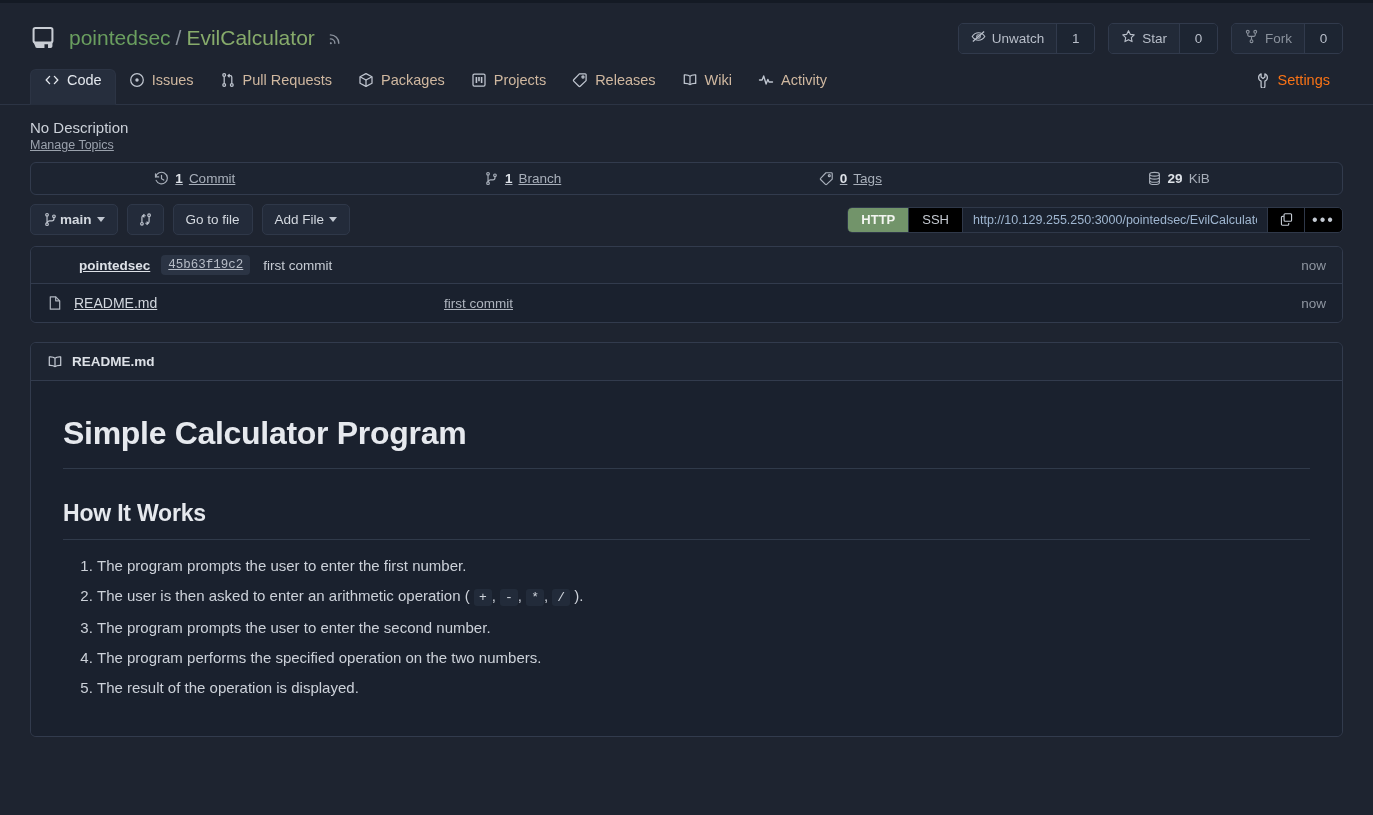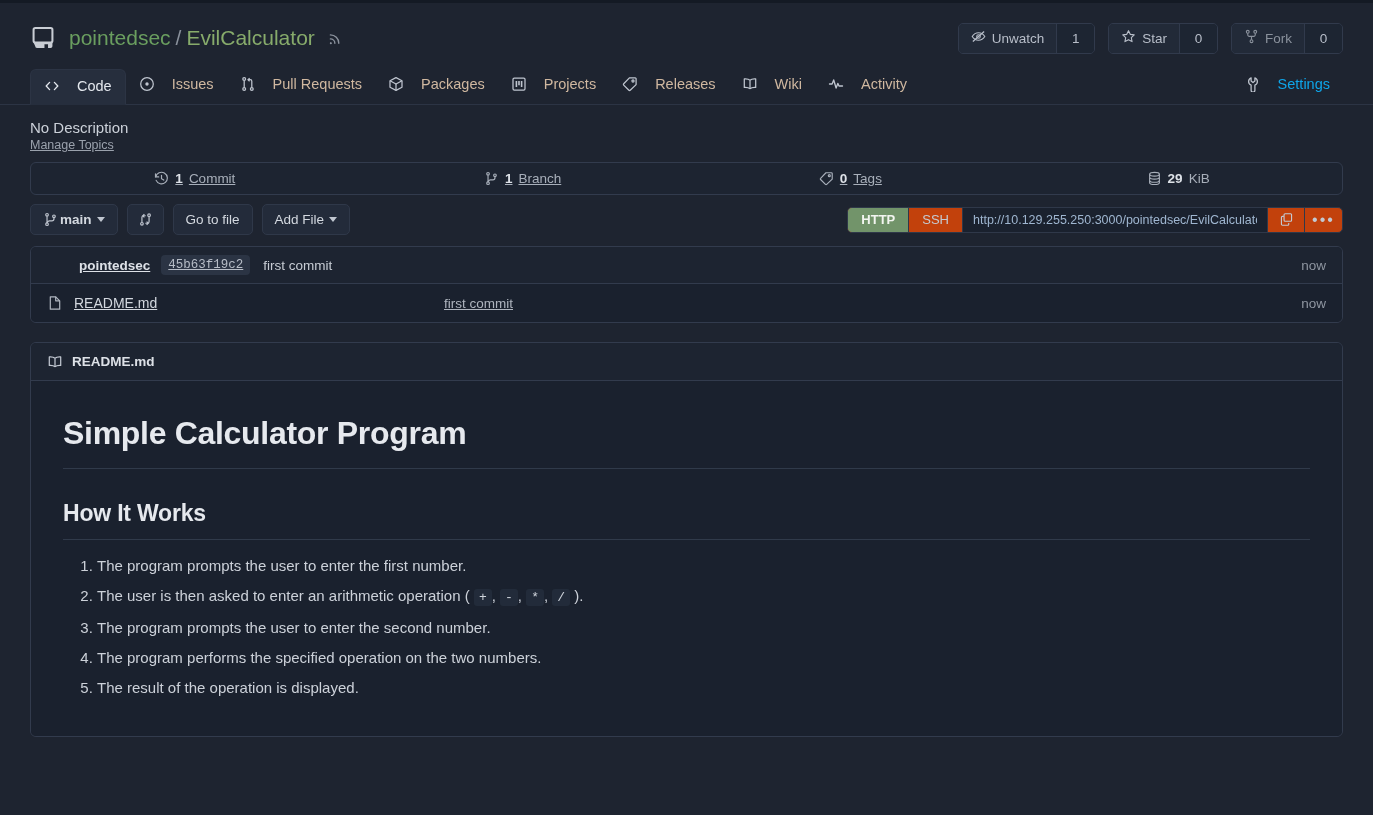--- a/index.html
+++ b/index.html
@@ -58,40 +58,40 @@
   
   .nav-tabs {
     display: flex;
     align-items: flex-end;
     padding: 0 30px;
     border-bottom: 1px solid #2c3444;
     margin-top: 8px;
     height: 38px;
   }
   .tab {
-    display: flex; align-items: flex-start; gap: 17px;
-    padding: 8px 13px;
+    display: flex; align-items: flex-end; gap: 7px;
+    padding: 16px 13px;
     height: 36px;
     color: #d0b8a0;
     font-size: 14.5px;
     text-decoration: none;
     position: relative;
     white-space: nowrap;
   }
   .tab.active {
     background: #262e3d;
     border: 1px solid #2c3444;
     border-bottom: 1px solid #262e3d;
     border-radius: 6px 6px 0 0;
     color: #e4e8ee;
     margin-bottom: -1px;
   }
   .tab .ic { display: flex; align-items: center; color: #bfc5cf; }
   .tab.active .ic { color: #e4e8ee; }
-  .tab.settings { margin-left: auto; color: #0ea5e9; }
+  .tab.settings { margin-left: auto; color: #f97316; }
 
   
   .desc-area { padding: 14px 30px 0 30px; }
   .desc-text { font-size: 15px; color: #ccd1d9; }
   .manage-topics { font-size: 12.5px; color: #9aa1ac; margin-top: 3px; }
 
   
   .stats-bar {
     margin: 10px 30px 0 30px;
     border: 1px solid #323b4d;
@@ -140,21 +140,21 @@
   .branch-name { font-weight: 700; }
 
   .clone-group {
     margin-left: auto;
     display: flex;
     align-items: center;
     height: 26px;
     border: 1px solid #2f3849;
     border-radius: 5px;
     overflow: hidden;
-    background: #c2410c;
+    background: #000000;
   }
   .clone-seg {
     height: 100%;
     display: flex; align-items: center;
     padding: 0 13px;
     font-size: 13px;
     color: #c5cad2;
     border-right: 1px solid #2f3849;
   }
   .clone-seg.active { background: #72946a; color: #f2f5f0; font-weight: 600; }

